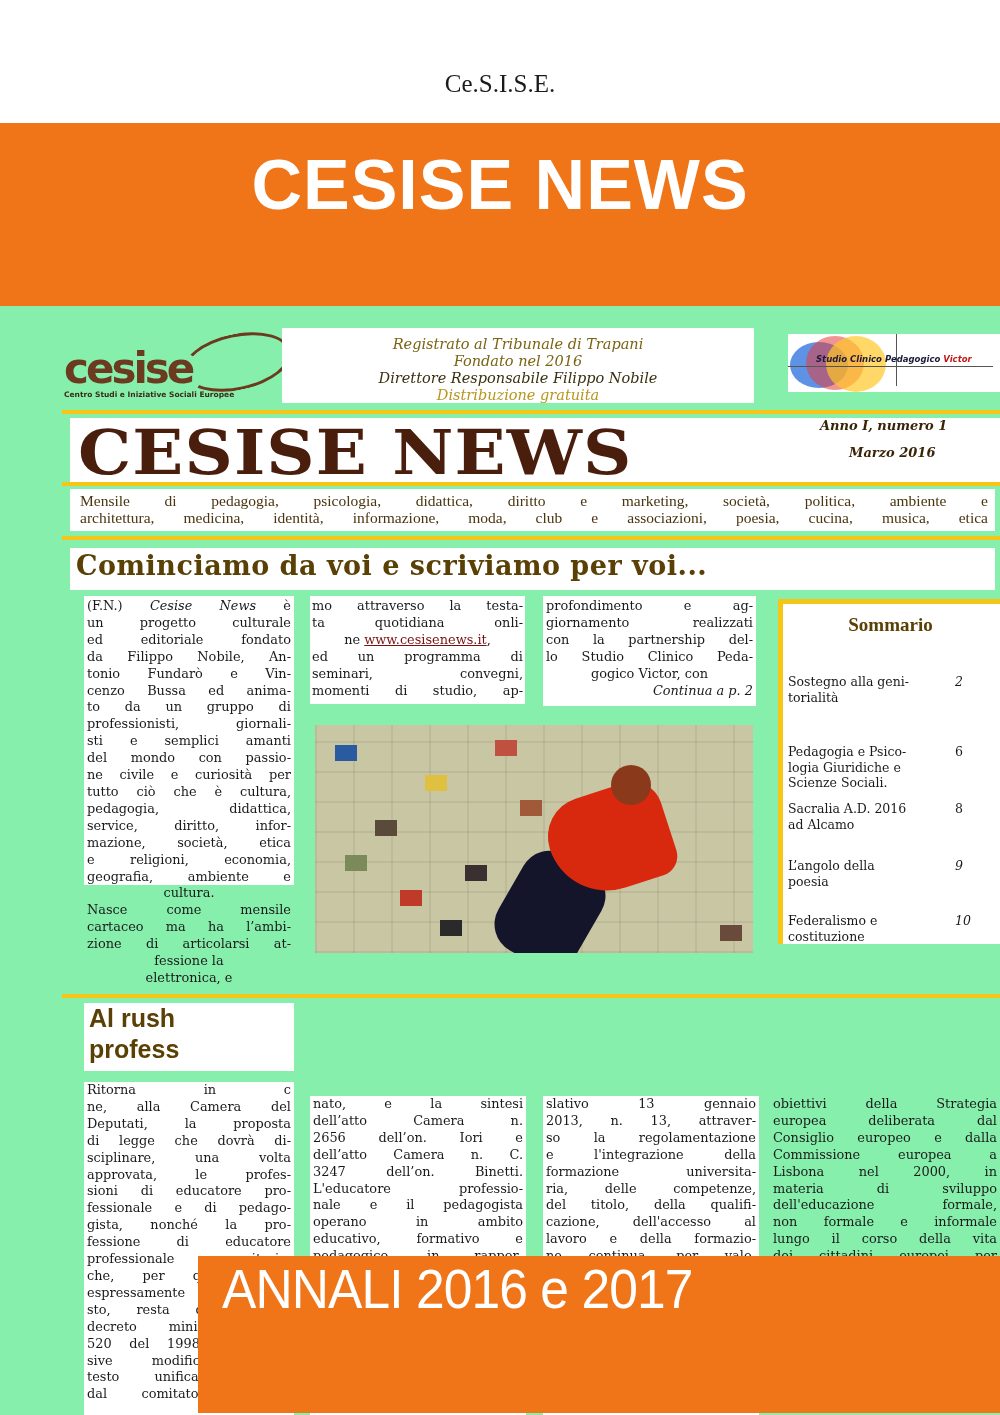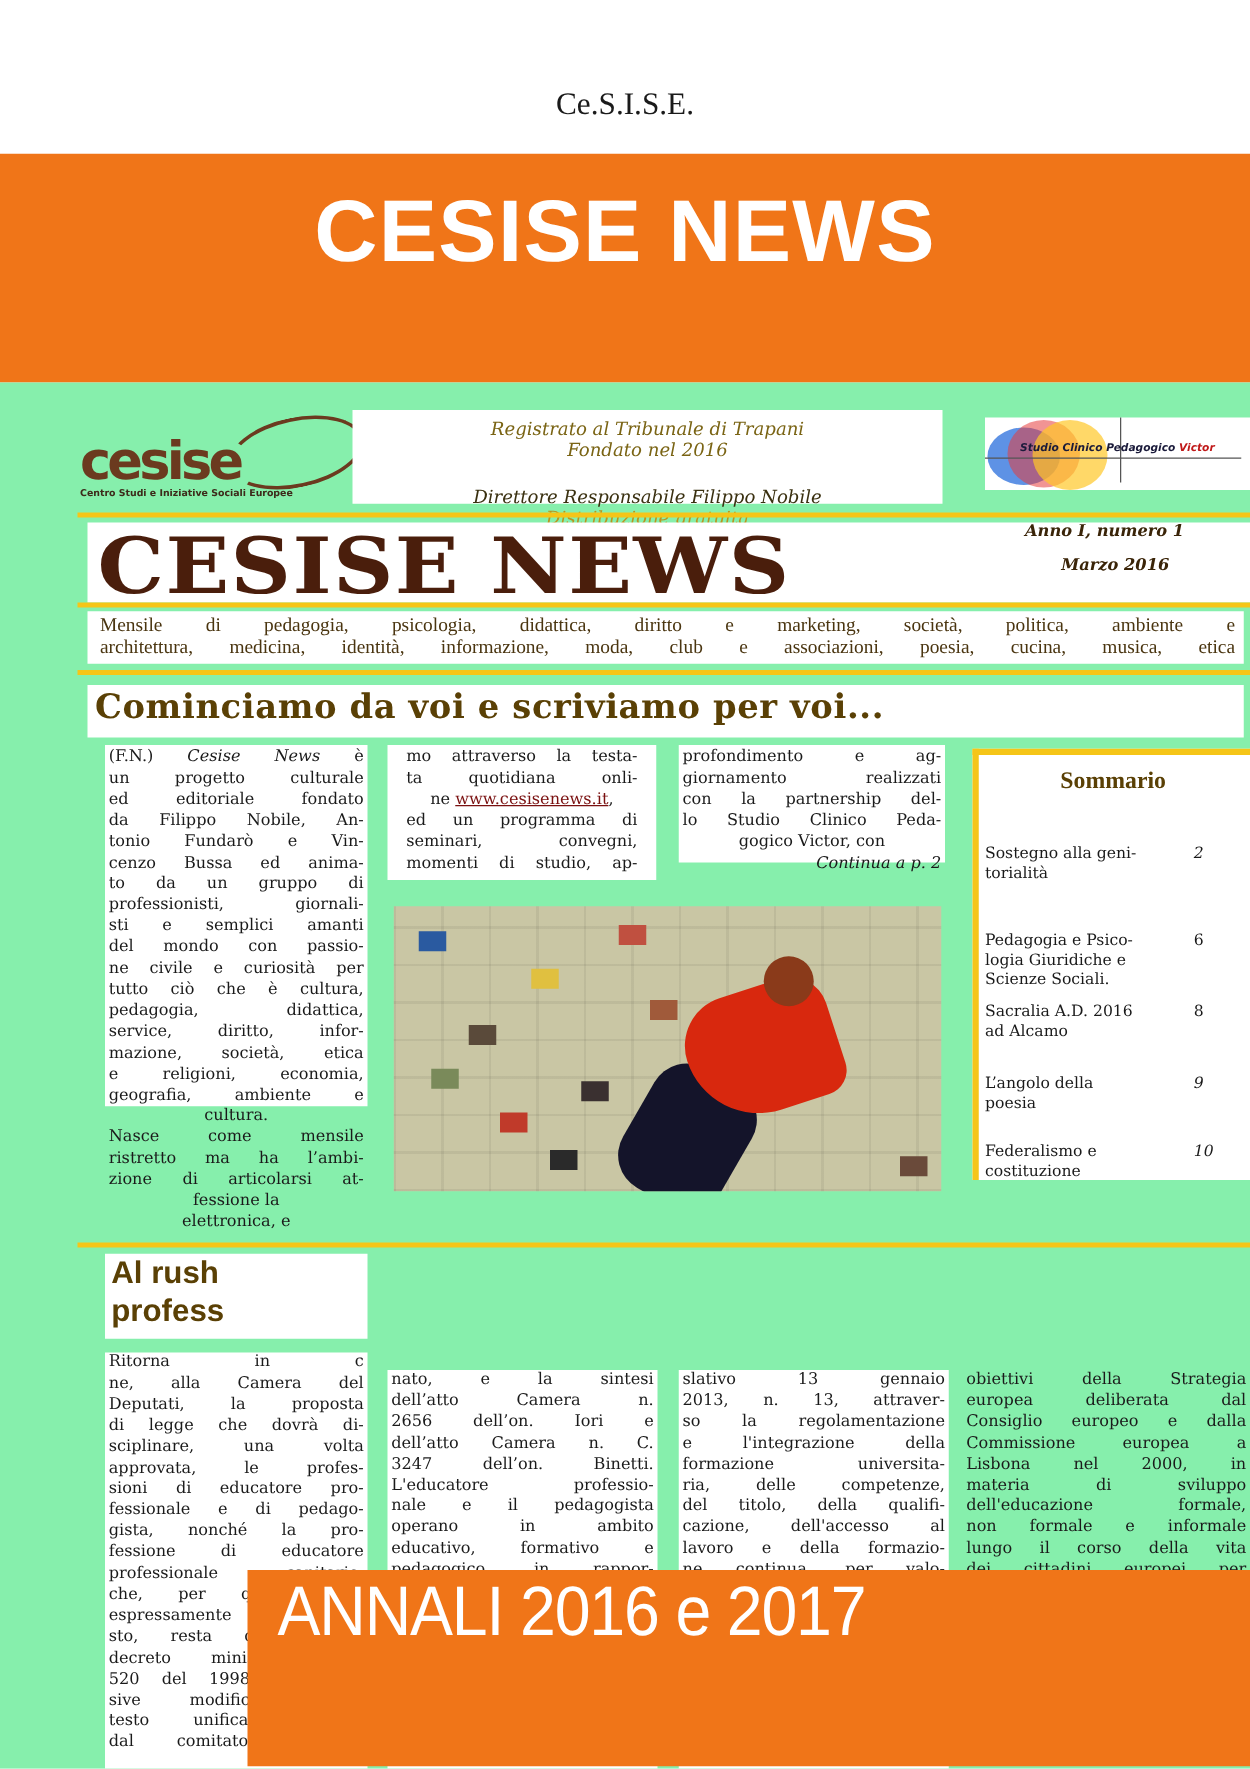--- a/index.html
+++ b/index.html
@@ -20,21 +20,21 @@
   .logo-box { position: absolute; left: 62px; top: 22px; width: 230px; height: 75px; }
   .logo-word { position: absolute; left: 2px; top: 16px; font-family: "DejaVu Sans", sans-serif; font-weight: bold;
     font-size: 42px; color: #6b3a1f; letter-spacing: -3px; }
   .logo-orbit { position: absolute; left: 120px; top: 6px; width: 110px; height: 56px; border: 3px solid #6b3a1f; border-radius: 50%;
     transform: rotate(-12deg); border-left-color: transparent; }
   .logo-sub { position: absolute; left: 2px; top: 62px; font-family: "DejaVu Sans", sans-serif; font-weight: bold; font-size: 7.5px; color: #3d2a1a; }
 
   .reg-box { position: absolute; left: 282px; top: 22px; width: 472px; height: 75px; background: #ffffff; text-align: center;
     font-family: "DejaVu Serif", serif; font-style: italic; font-size: 14.5px; line-height: 17px; padding-top: 8px; }
   .reg-box .l1, .reg-box .l2 { color: #7a6414; }
-  .reg-box .l3 { color: #3a3010; margin-top: 20px; }
+  .reg-box .l3 { color: #3a3010; }
   .reg-box .l4 { color: #b8951e; }
 
   .victor-box { position: absolute; left: 788px; top: 28px; width: 241px; height: 58px; background: #ffffff; }
   .v-c1 { position: absolute; left: 2px; top: 8px; width: 58px; height: 46px; border-radius: 50%; background: rgba(40,110,220,0.75); }
   .v-c2 { position: absolute; left: 18px; top: 2px; width: 58px; height: 54px; border-radius: 50%; background: rgba(230,60,60,0.55); }
   .v-c3 { position: absolute; left: 38px; top: 2px; width: 60px; height: 56px; border-radius: 50%; background: rgba(255,200,40,0.7); }
   .v-text { position: absolute; left: 28px; top: 20px; font-family: "DejaVu Sans", sans-serif; font-style: italic; font-weight: bold; font-size: 8.5px; color: #1a1a3a; white-space: nowrap; }
   .v-text .victor { color: #c01818; }
   .v-line { position: absolute; left: 0; top: 32px; width: 205px; height: 1px; background: #555; }
   .v-vline { position: absolute; left: 108px; top: 0; width: 1px; height: 52px; background: #555; }
@@ -56,22 +56,22 @@
   .headline { position: absolute; left: 76px; top: 244px; font-family: "DejaVu Serif", serif; font-weight: bold; font-size: 27px; color: #5a4005; letter-spacing: 0.5px; }
 
   .col { position: absolute; background: #ffffff; font-family: "DejaVu Serif", serif; font-size: 12.9px; line-height: 16.9px; color: #1a1a1a; }
   .col div.j { text-align: justify; text-align-last: justify; white-space: nowrap; }
   .col div.l { text-align: center; white-space: nowrap; }
   .col div.r { text-align: right; white-space: nowrap; font-style: italic; }
   .col .it { font-style: italic; }
   .col .link { color: #7a1010; text-decoration: underline; }
 
   .col1 { left: 84px; top: 290px; width: 210px; height: 289px; padding: 2px 3px; }
-  .col2 { left: 310px; top: 290px; width: 215px; height: 108px; padding: 2px 15px; }
-  .col3 { left: 543px; top: 290px; width: 213px; height: 94px; padding: 2px 3px; }
+  .col2 { left: 310px; top: 290px; width: 215px; height: 108px; padding: 2px 2px; }
+  .col3 { left: 543px; top: 290px; width: 213px; height: 110px; padding: 2px 3px; }
 
   .photo { position: absolute; left: 315px; top: 419px; width: 438px; height: 228px; overflow: hidden;
     background:
       repeating-linear-gradient(90deg, rgba(0,0,0,0.06) 0 2px, transparent 2px 38px),
       repeating-linear-gradient(0deg, rgba(0,0,0,0.06) 0 2px, transparent 2px 30px),
       #c9c6a4; }
   .photo .clip { position: absolute; width: 22px; height: 16px; }
   .person-body { position: absolute; left: 235px; top: 65px; width: 120px; height: 100px; background: #d8280e; border-radius: 40px 30px 20px 60px; transform: rotate(-18deg); }
   .person-head { position: absolute; left: 296px; top: 40px; width: 40px; height: 40px; border-radius: 50%; background: #8a3a1a; }
   .person-legs { position: absolute; left: 190px; top: 130px; width: 90px; height: 110px; background: #14142a; border-radius: 30px; transform: rotate(30deg); }
@@ -164,21 +164,21 @@
     <div class="j">del mondo con passio-</div>
     <div class="j">ne civile e curiosità per</div>
     <div class="j">tutto ciò che è cultura,</div>
     <div class="j">pedagogia, didattica,</div>
     <div class="j">service, diritto, infor-</div>
     <div class="j">mazione, società, etica</div>
     <div class="j">e religioni, economia,</div>
     <div class="j">geografia, ambiente e</div>
     <div class="l">cultura.</div>
     <div class="j">Nasce come mensile</div>
-    <div class="j">ristretto ma ha l’ambi-</div>
+    <div class="j">cartaceo ma ha l’ambi-</div>
     <div class="j">zione di articolarsi at-</div>
     <div class="l">fessione la</div>
     <div class="l">elettronica, e</div>
   </div>
 
   <div class="col col2">
     <div class="j">mo attraverso la testa-</div>
     <div class="j">ta quotidiana onli-</div>
     <div class="l"><span>ne </span><span class="link">www.cesisenews.it</span><span>,</span></div>
     <div class="j">ed un programma di</div>

